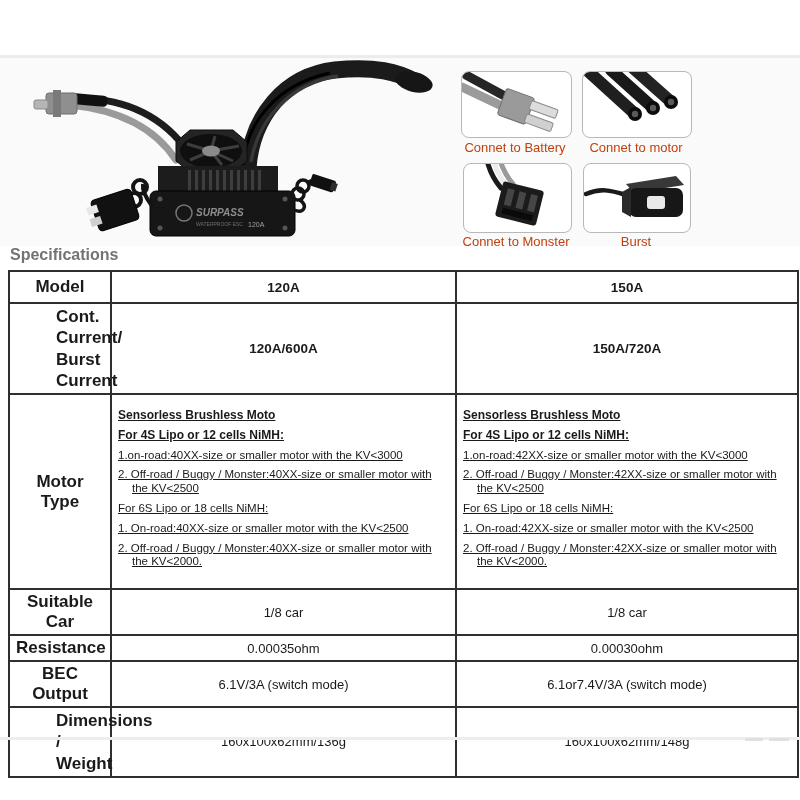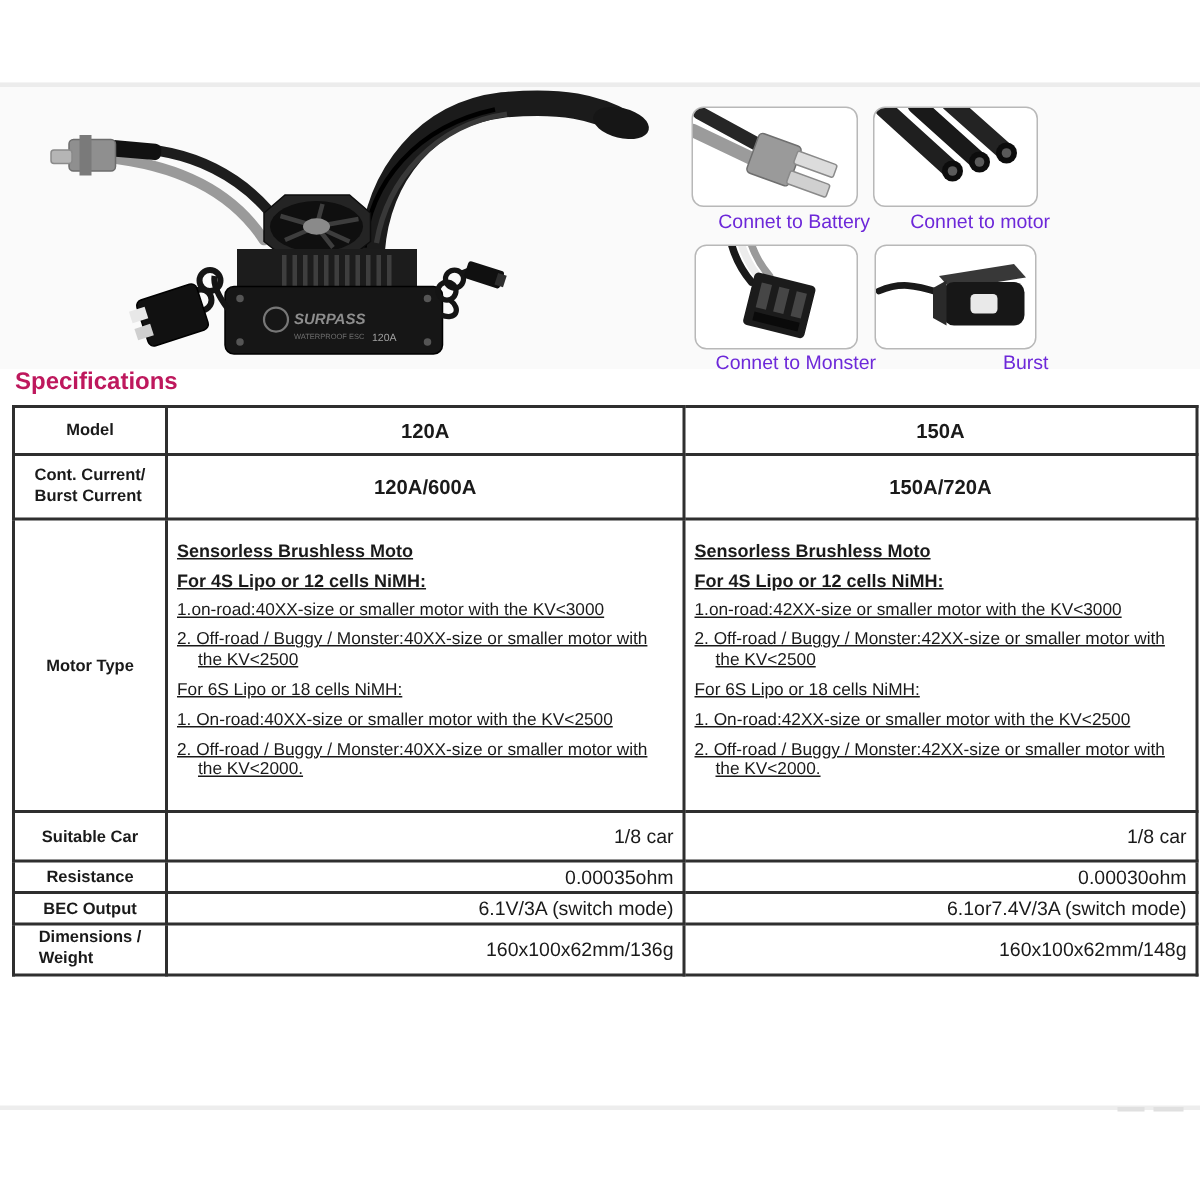--- a/index.html
+++ b/index.html
@@ -5,37 +5,37 @@
   html,body{margin:0;padding:0;}
   body{
     width:800px;height:800px;position:relative;background:#ffffff;
     font-family:"Liberation Sans", sans-serif;color:#1a1a1a;overflow:hidden;
   }
   
   .photo-band{position:absolute;left:0;top:55px;width:800px;height:191px;background:#fafafa;border-top:3px solid #ececec;box-sizing:border-box;}
   .esc-photo{position:absolute;left:0;top:0;width:460px;height:188px;}
   .conn-box{position:absolute;background:#ffffff;border:1px solid #b8b8b8;border-radius:8px;overflow:hidden;}
   .conn-box svg{display:block;width:100%;height:100%;}
-  .conn-label{position:absolute;text-align:right;font-size:13px;color:#6d28d9;}
+  .conn-label{position:absolute;text-align:center;font-size:13px;color:#c2410c;}
   .box-battery{left:461px;top:13px;width:109px;height:65px;}
   .box-motor{left:582px;top:13px;width:108px;height:65px;}
   .box-receiver{left:463px;top:105px;width:107px;height:68px;}
   .box-switch{left:583px;top:105px;width:106px;height:68px;}
   .lbl-battery{left:450px;top:82px;width:130px;}
   .lbl-motor{left:572px;top:82px;width:128px;}
   .lbl-receiver{left:448px;top:176px;width:136px;}
   .lbl-switch{left:573px;top:176px;width:126px;}
   
-  .spec-title{position:absolute;left:10px;top:246px;font-size:16px;font-weight:bold;color:#be185d;}
+  .spec-title{position:absolute;left:10px;top:246px;font-size:16px;font-weight:bold;color:#737373;}
   
   table.spec{position:absolute;left:8px;top:270px;width:789px;border-collapse:collapse;table-layout:fixed;}
   table.spec td{border:2px solid #2f2f2f;padding:2px 6px;vertical-align:middle;box-sizing:border-box;}
-  td.lab{text-align:center;font-weight:bold;font-size:11px;}
-  td.lab .block{display:inline-block;text-align:left;white-space:pre-line;line-height:1.25;}
-  td.val{text-align:right;font-size:13px;}
+  td.lab{text-align:center;font-weight:bold;font-size:17px;}
+  td.lab .block{display:inline-block;text-align:left;white-space:pre-line;line-height:1.25;margin-left:40px;}
+  td.val{text-align:center;font-size:13px;}
   td.val-bold{text-align:center;font-size:13.5px;font-weight:bold;}
   td.motor-cell{vertical-align:top;padding:8px 10px 4px 10px;font-size:11.5px;line-height:1.2;text-align:left;}
   .motor-cell p{margin:0 0 6px 0;text-decoration:underline;}
   .motor-cell p.b{font-weight:bold;font-size:12px;}
   .motor-cell p.hang{padding-left:14px;text-indent:-14px;}
   
   .bottom-line{position:absolute;left:0;top:737px;width:800px;height:3px;background:#ededed;}
   .dash{position:absolute;height:3px;background:#e0e0e0;top:738px;}
   .dash1{left:745px;width:18px;}
   .dash2{left:769px;width:20px;}

